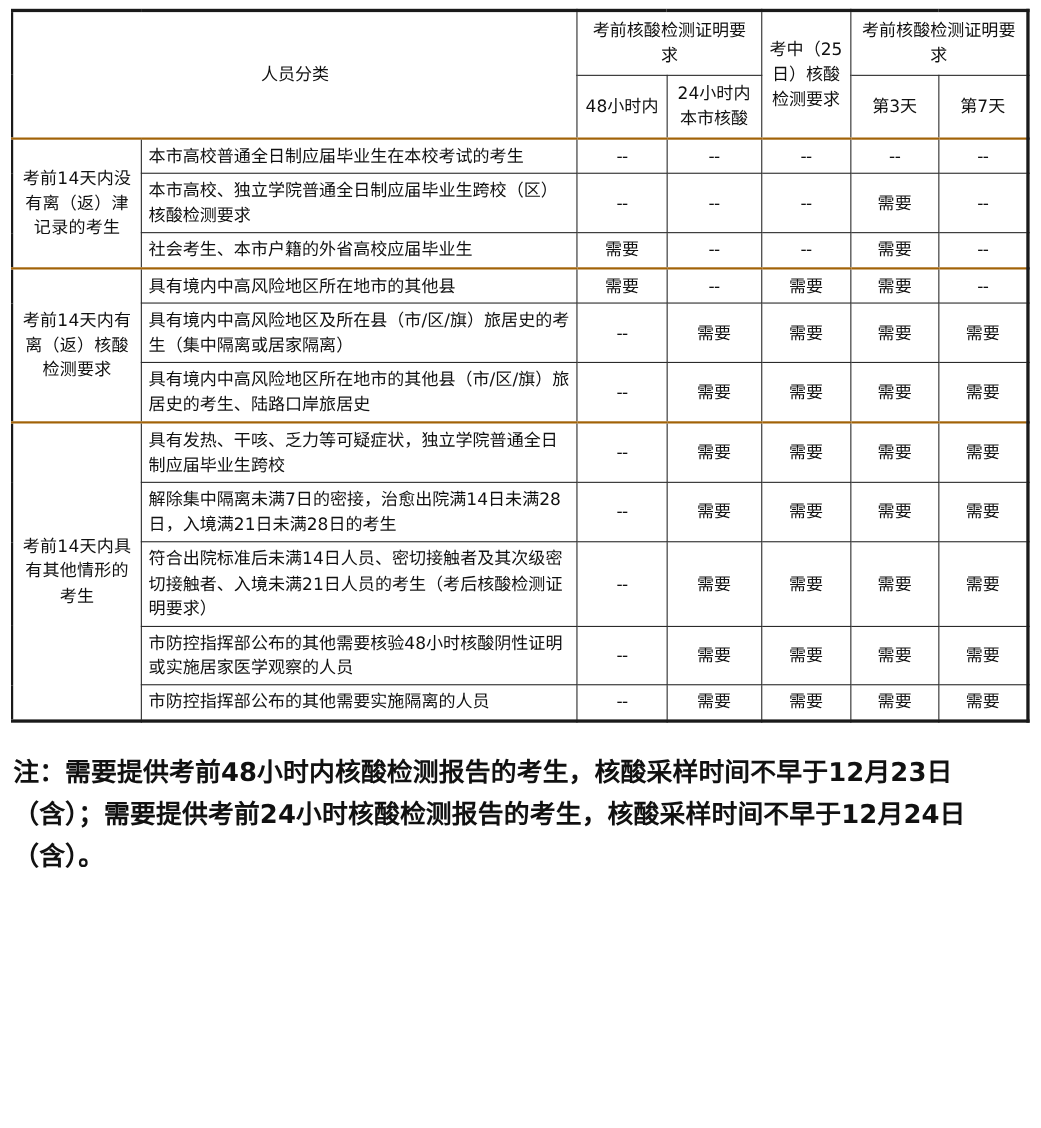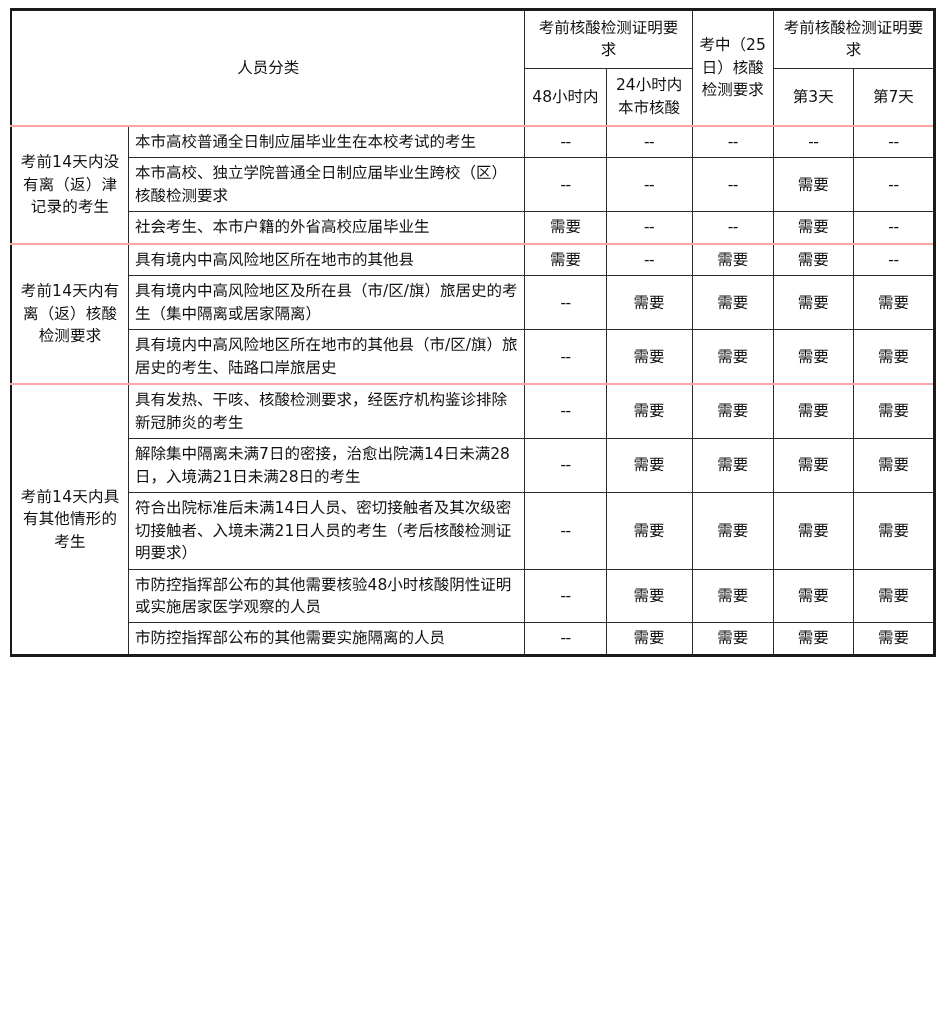--- a/index.html
+++ b/index.html
@@ -82,21 +82,21 @@
     font-size: 15.5px;
     white-space: nowrap;
   }
   .val-cell.dash {
     letter-spacing: -0.5px;
   }
 
   
   tr.group-start > td,
   tr.group-start > th {
-    border-top: 2px solid #fca5a5;
+    border-top: 2px solid #a16207;
   }
   td.group-cell {
     border-right: 2px solid #1a1a1a;
   }
   td.desc-cell {
     border-right: 2px solid #1a1a1a;
   }
   th.hd-persons {
     border-right: 2px solid #1a1a1a;
   }
@@ -186,21 +186,21 @@
         <tr>
           <td class="desc-cell">具有境内中高风险地区所在地市的其他县（市/区/旗）旅居史的考生、陆路口岸旅居史</td>
           <td class="val-cell dash">--</td>
           <td class="val-cell">需要</td>
           <td class="val-cell">需要</td>
           <td class="val-cell">需要</td>
           <td class="val-cell">需要</td>
         </tr>
         <tr class="group-start">
           <td class="group-cell" rowspan="5">考前14天内具有其他情形的考生</td>
-          <td class="desc-cell">具有发热、干咳、核酸检测要求，经医疗机构鉴诊排除新冠肺炎的考生</td>
+          <td class="desc-cell">具有发热、干咳、乏力等可疑症状，独立学院普通全日制应届毕业生跨校</td>
           <td class="val-cell dash">--</td>
           <td class="val-cell">需要</td>
           <td class="val-cell">需要</td>
           <td class="val-cell">需要</td>
           <td class="val-cell">需要</td>
         </tr>
         <tr>
           <td class="desc-cell">解除集中隔离未满7日的密接，治愈出院满14日未满28日，入境满21日未满28日的考生</td>
           <td class="val-cell dash">--</td>
           <td class="val-cell">需要</td>
@@ -228,14 +228,15 @@
           <td class="desc-cell">市防控指挥部公布的其他需要实施隔离的人员</td>
           <td class="val-cell dash">--</td>
           <td class="val-cell">需要</td>
           <td class="val-cell">需要</td>
           <td class="val-cell">需要</td>
           <td class="val-cell">需要</td>
         </tr>
       </tbody>
   </table>
 
+  <div class="note">注：需要提供考前48小时内核酸检测报告的考生，核酸采样时间不早于12月23日（含）；需要提供考前24小时核酸检测报告的考生，核酸采样时间不早于12月24日（含）。</div>
 
 </div>
 
 </body></html>

